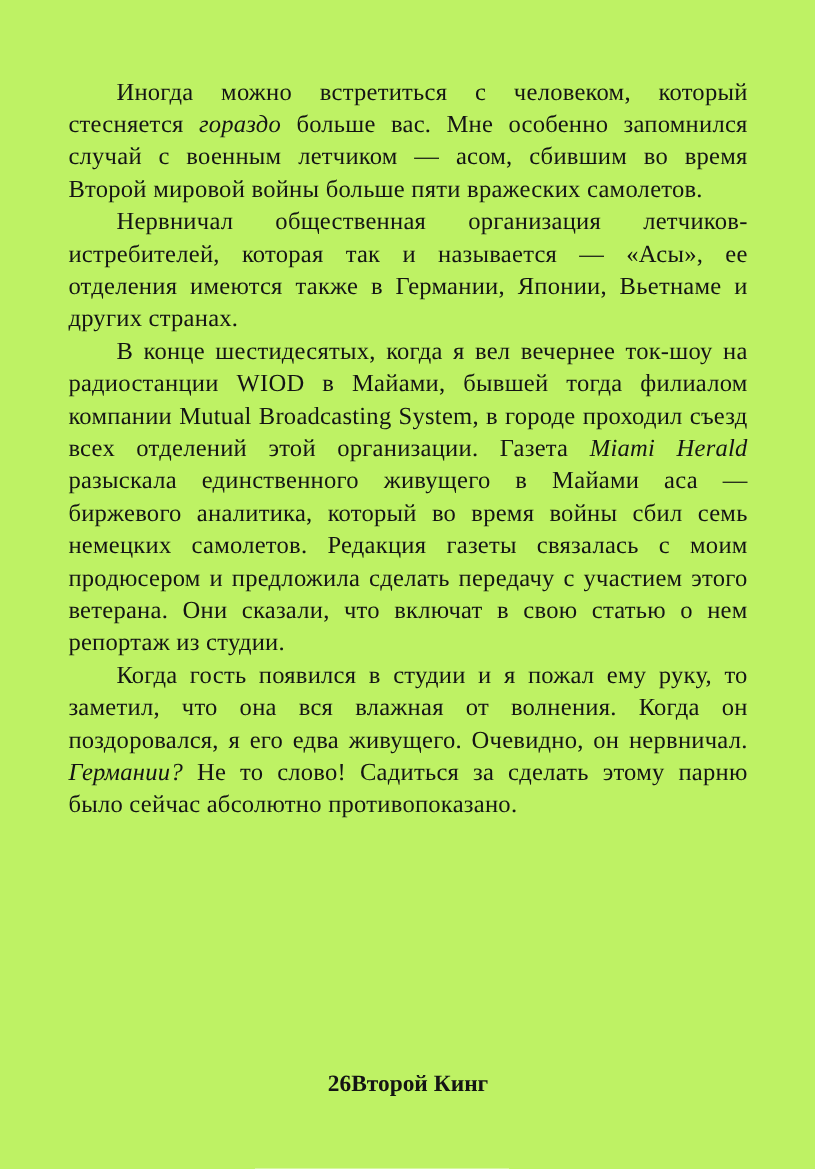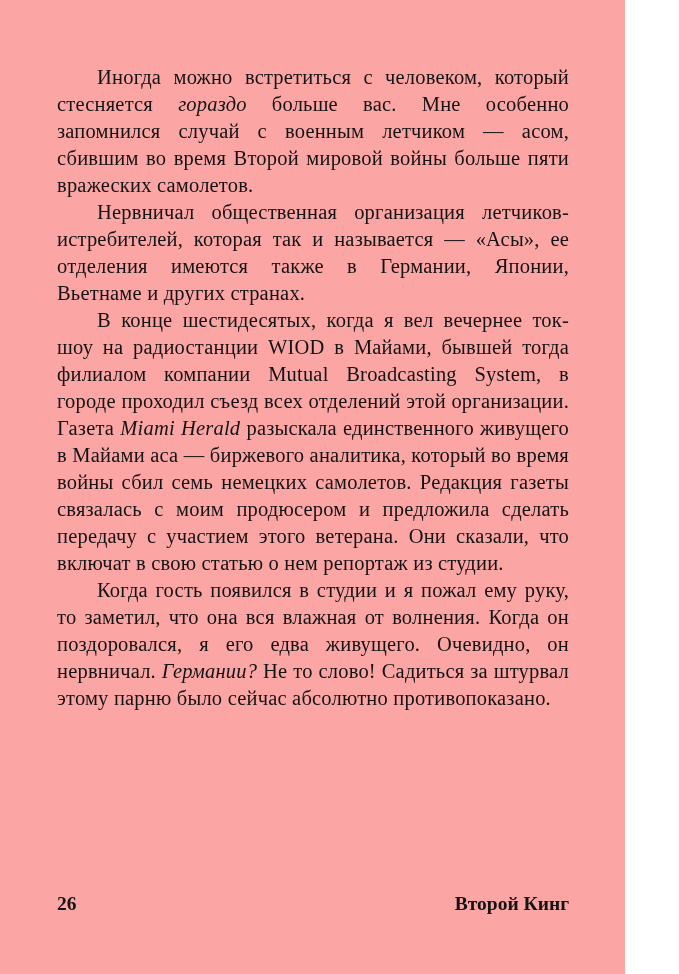--- a/index.html
+++ b/index.html
@@ -2,23 +2,23 @@
 <html lang="ru"><head>
   <meta charset="utf-8">
   <style>
     html, body {
       margin: 0;
       padding: 0;
       background: #ffffff;
     }
     .page {
       position: relative;
-      width: 625px;
+      width: 679px;
       height: 974px;
-      background: #fca5a5;
+      background: #bef264;
       font-family: "Liberation Serif", "DejaVu Serif", serif;
       color: #141414;
       overflow: hidden;
       box-sizing: border-box;
     }
     .text-block {
       position: absolute;
       top: 64px;
       left: 57px;
       right: 56px;
@@ -34,42 +34,42 @@
     }
     .italic {
       font-style: italic;
     }
     .footer {
       position: absolute;
       left: 57px;
       right: 56px;
       top: 893px;
       display: flex;
-      justify-content: space-between;
+      justify-content: center;
       align-items: baseline;
       font-size: 19.5px;
       font-weight: bold;
       color: #141414;
     }
   </style>
 </head>
 <body>
 
 <div class="page">
 
   <div class="text-block">
 
     <p><span>Иногда можно встретиться с человеком, который стесняется </span><span class="italic">гораздо</span><span> больше вас. Мне особенно запомнился случай с военным летчиком — асом, сбившим во время Второй мировой войны больше пяти вражеских самолетов.</span></p>
 
     <p><span>Нервничал общественная организация летчиков-истребителей, которая так и называется — «Асы», ее отделения имеются также в Германии, Японии, Вьетнаме и других странах.</span></p>
 
     <p><span>В конце шестидесятых, когда я вел вечернее ток-шоу на радиостанции WIOD в Майами, бывшей тогда филиалом компании Mutual Broadcasting System, в городе проходил съезд всех отделений этой организации. Газета </span><span class="italic">Miami Herald</span><span> разыскала единственного живущего в Майами аса — биржевого аналитика, который во время войны сбил семь немецких самолетов. Редакция газеты связалась с моим продюсером и предложила сделать передачу с участием этого ветерана. Они сказали, что включат в свою статью о нем репортаж из студии.</span></p>
 
 
-    <p><span>Когда гость появился в студии и я пожал ему руку, то заметил, что она вся влажная от волнения. Когда он поздоровался, я его едва живущего. Очевидно, он нервничал. </span><span class="italic">Германии?</span><span> Не то слово! Садиться за штурвал этому парню было сейчас абсолютно противопоказано.</span></p>
+    <p><span>Когда гость появился в студии и я пожал ему руку, то заметил, что она вся влажная от волнения. Когда он поздоровался, я его едва живущего. Очевидно, он нервничал. </span><span class="italic">Германии?</span><span> Не то слово! Садиться за сделать этому парню было сейчас абсолютно противопоказано.</span></p>
 
   </div>
 
   <div class="footer">
     <span>26</span>
     <span>Второй Кинг</span>
   </div>
 
 </div>
 

